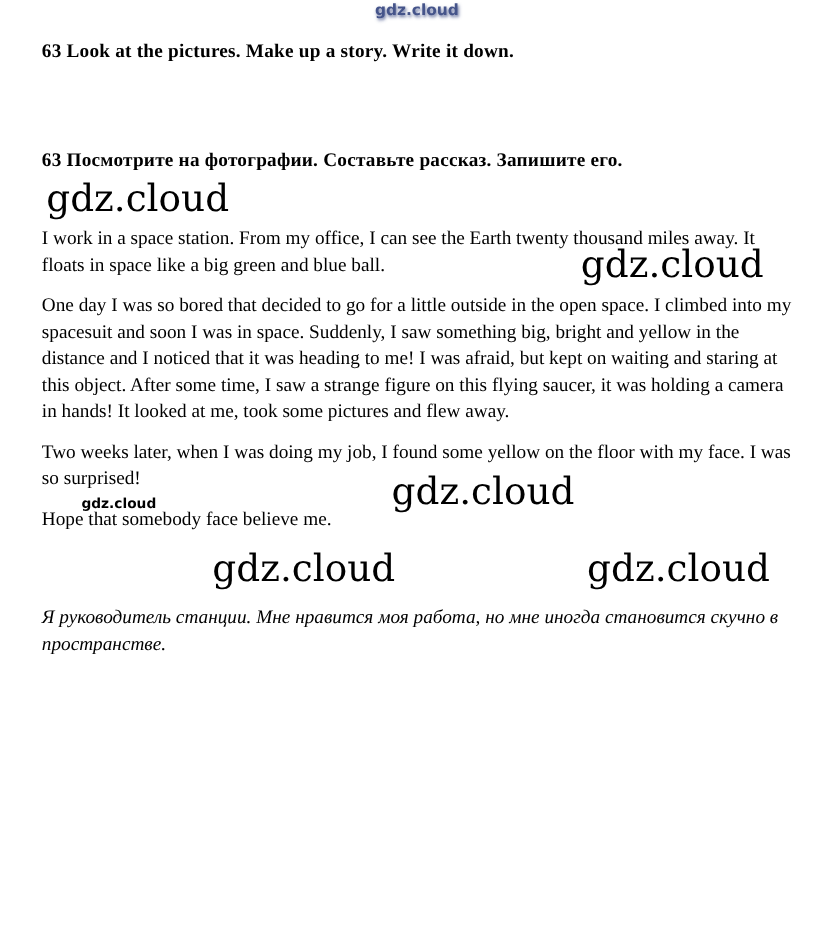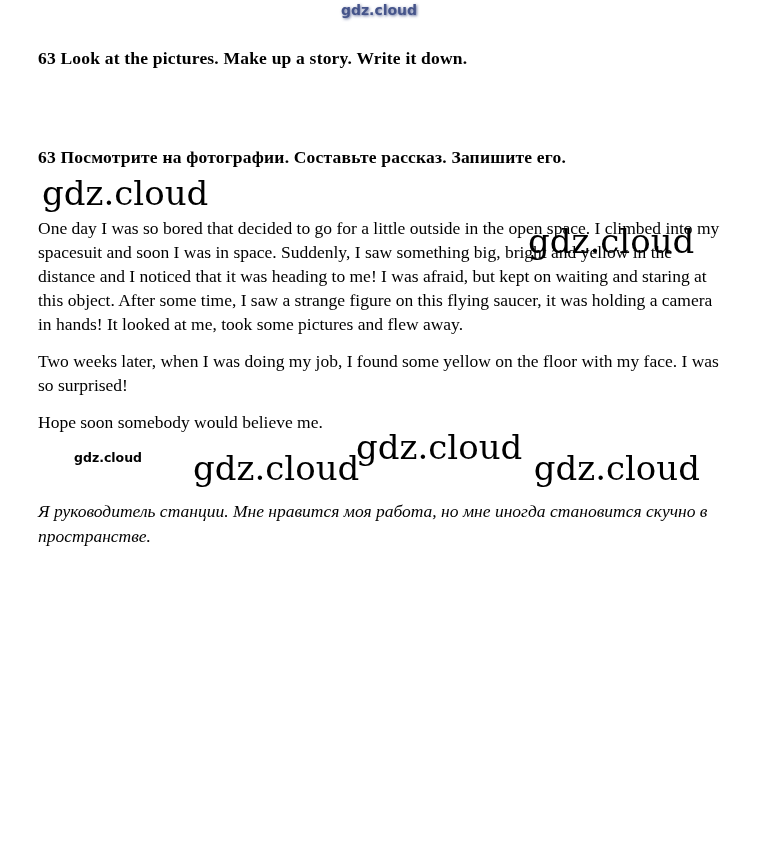--- a/index.html
+++ b/index.html
@@ -9,21 +9,21 @@
     font-family: "Liberation Serif", serif;
     color: #000000;
   }
   .page {
     position: relative;
     width: 758px; height: 748px;
     background: #ffffff;
     overflow: hidden;
     border-radius: 22px;
   }
-  .content { padding: 48px 30px 0 38px; }
+  .content { padding: 36px 30px 0 38px; }
 
   .heading {
     font-size: 17.5px;
     font-weight: bold;
     margin: 0;
     letter-spacing: 0.2px;
   }
   .heading-ru { margin-top: 78px; }
 
   .para {
@@ -82,23 +82,24 @@
   <span class="wm wm-top">gdz.cloud</span>
 
   <div class="content">
 
     <h1 class="heading">63 Look at the pictures. Make up a story. Write it down.</h1>
 
     <h2 class="heading heading-ru">63 Посмотрите на фотографии. Составьте рассказ. Запишите его.</h2>
 
     <div class="wm wm-large wm-flow">gdz.cloud</div>
 
+    <p class="para">I work in a space station. From my office, I can see the Earth twenty thousand miles away. It floats in space like a big green and blue ball.</p>
     <p class="para">One day I was so bored that decided to go for a little outside in the open space. I climbed into my spacesuit and soon I was in space. Suddenly, I saw something big, bright and yellow in the distance and I noticed that it was heading to me! I was afraid, but kept on waiting and staring at this object. After some time, I saw a strange figure on this flying saucer, it was holding a camera in hands! It looked at me, took some pictures and flew away.</p>
     <p class="para">Two weeks later, when I was doing my job, I found some yellow on the floor with my face. I was so surprised!</p>
-    <p class="para">Hope soon somebody would believe me.</p>
+    <p class="para">Hope that somebody face believe me.</p>
 
     <div class="wm-row">
       <span class="wm wm-large">gdz.cloud</span>
       <span class="wm wm-large">gdz.cloud</span>
     </div>
 
     <p class="para ru">Я руководитель станции. Мне нравится моя работа, но мне иногда становится скучно в пространстве.</p>
 
   </div>
 

